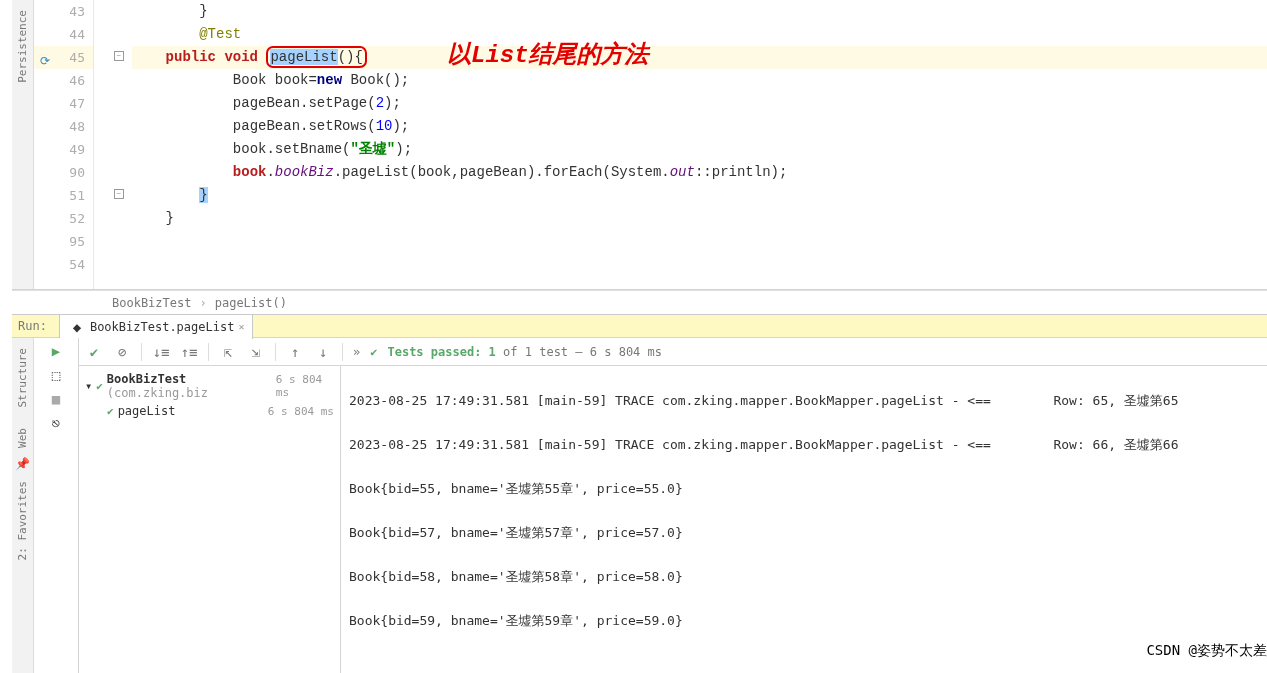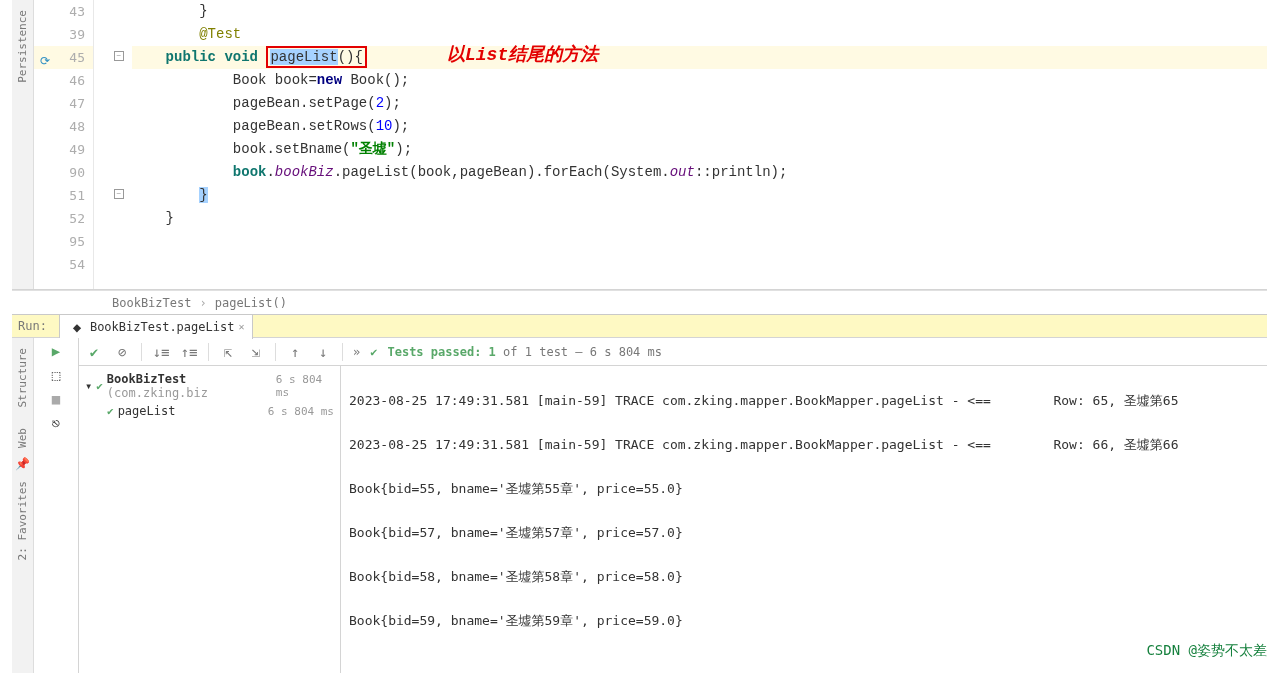--- a/index.html
+++ b/index.html
@@ -6,30 +6,30 @@
 body { font-family: "Microsoft YaHei", Consolas, monospace; font-size: 13px; background: #fff; color: #333; overflow: hidden; }
 .ide { display: flex; flex-direction: column; height: 673px; width: 1267px; margin-left: 12px; }
 .top-area { display: flex; flex: 0 0 auto; border-bottom: 1px solid #d4d4d4; }
 .gutter { width: 60px; background: #fff; border-right: 1px solid #e8e8e8; font-family: Consolas, monospace; color: #adadad; font-size: 13px; }
 .gutter .ln { height: 23px; line-height: 23px; text-align: right; padding-right: 8px; position: relative; }
 .gutter .ln.hl { background: #fffae3; }
 .gutter .mark { position: absolute; left: 2px; top: 4px; width: 14px; height: 14px; }
 .editor { flex: 1; font-family: Consolas, "Courier New", monospace; font-size: 14px; line-height: 23px; padding-left: 38px; position: relative; }
 .editor .line { height: 23px; white-space: pre; position: relative; }
 .editor .line.hl { background: #fffae3; }
-.kw { color: #0f766e; font-weight: bold; }
+.kw { color: #b91c1c; font-weight: bold; }
 .kw2 { color: #000080; font-weight: bold; }
 .ann { color: #808000; }
 .str { color: #008000; font-weight: bold; }
 .num { color: #0000ff; }
 .field { color: #660e7a; font-style: italic; }
 .static { color: #660e7a; font-style: italic; text-align: right; }
 .sel { background: #a6d2ff; }
 .boxred { border: 2px solid #e30000; }
-.anno-text { color: #e30000; font-style: italic; font-weight: bold; font-size: 18px; position: absolute; }
+.anno-text { color: #e30000; font-style: italic; font-weight: bold; font-size: 24px; position: absolute; }
 .fold { position: absolute; left: -18px; top: 5px; width: 10px; height: 10px; border: 1px solid #999; font-size: 8px; text-align: center; line-height: 8px; color: #999; background: #fff; }
 .breadcrumb { height: 24px; border-top: 1px solid #e0e0e0; font-size: 12px; color: #787878; display: flex; align-items: center; padding-left: 100px; gap: 8px; }
 .breadcrumb .sep { color: #aaa; }
 .run-bar { height: 24px; border-top: 1px solid #c9c9c9; border-bottom: 1px solid #d4d4d4; display: flex; align-items: center; padding-left: 6px; font-size: 12px; background: #fef9c3; }
 .run-bar .label { color: #787878; margin-right: 12px; }
 .run-bar .tab { background: #fff; border: 1px solid #c9c9c9; border-bottom: none; padding: 3px 8px; display: flex; align-items: center; gap: 4px; }
 .run-bar .close { color: #999; font-size: 10px; }
 .test-panel { display: flex; flex: 1; min-height: 0; }
 .test-left { width: 45px; background: #fff; border-right: 1px solid #d4d4d4; display: flex; flex-direction: column; align-items: center; padding-top: 4px; gap: 6px; }
 .icn { width: 18px; height: 18px; display: inline-flex; align-items: center; justify-content: center; font-size: 14px; }
@@ -41,52 +41,52 @@
 .test-toolbar .divider { width: 1px; height: 18px; background: #ddd; }
 .test-body { flex: 1; display: flex; min-height: 0; }
 .test-tree { width: 262px; border-right: 1px solid #d4d4d4; font-size: 12px; padding: 4px 0; }
 .test-tree .node { display: flex; align-items: center; padding: 2px 6px; gap: 4px; }
 .test-tree .ok-ic { color: #59a869; font-size: 11px; }
 .test-tree .dur { margin-left: auto; color: #999; font-size: 11px; }
 .test-tree .indent { padding-left: 28px; }
 .console { flex: 1; font-family: Consolas, monospace; font-size: 13px; line-height: 22px; padding: 2px 8px; white-space: pre; overflow: hidden; position: relative; }
 .console .cl { height: 22px; }
 .boxred2 { border: 1px solid #e30000; padding: 0 4px; }
-.watermark { position: absolute; right: 12px; bottom: 12px; color: #15803d; font-size: 14px; text-align: center; }
+.watermark { position: absolute; right: 12px; bottom: 12px; color: #000000; font-size: 14px; text-align: center; }
 .far-left { width: 22px; display: flex; flex-direction: column; align-items: center; background: #f2f2f2; border-right: 1px solid #ddd; }
 .far-left .vtab { writing-mode: vertical-rl; transform: rotate(180deg); font-size: 11px; color: #787878; padding: 10px 2px; }
 .far-left .pin { font-size: 12px; color: #888; }
 .reload-ic { color: #3592c4; font-size: 12px; }
 </style>
 </head>
 <body>
 
 <div class="ide">
   <div class="top-area" style="height:290px;">
     <div class="far-left">
       <div class="vtab">Persistence</div>
     </div>
     <div class="gutter">
       <div class="ln">43</div>
-      <div class="ln">39</div>
+      <div class="ln">44</div>
       <div class="ln hl">45<span class="mark reload-ic">⟳</span></div>
       <div class="ln">46</div>
       <div class="ln">47</div>
       <div class="ln">48</div>
       <div class="ln">49</div>
       <div class="ln">90</div>
       <div class="ln">51</div>
       <div class="ln">52</div>
       <div class="ln">95</div>
       <div class="ln">54</div>
     </div>
     <div class="editor">
       <div class="line"><span>        }</span></div>
       <div class="line">        <span class="ann">@Test</span></div>
-      <div class="line hl">    <span class="fold">−</span><span class="kw">public void </span><span class="boxred" style="padding:1px 2px;"><span class="sel">pageList</span><span>()</span><span>{</span></span><span class="anno-text" style="left:315px; top:-2px;">以List结尾的方法</span></div>
+      <div class="line hl">    <span class="fold">−</span><span class="kw">public void </span><span class="boxred" style="padding:1px 2px;border-radius:7px;"><span class="sel">pageList</span><span>()</span><span>{</span></span><span class="anno-text" style="left:315px; top:-2px;">以List结尾的方法</span></div>
       <div class="line">            <span>Book book=</span><span class="kw2">new </span><span>Book();</span></div>
       <div class="line">            <span>pageBean.setPage(</span><span class="num">2</span><span>);</span></div>
       <div class="line">            <span>pageBean.setRows(</span><span class="num">10</span><span>);</span></div>
       <div class="line">            <span>book.setBname(</span><span class="str">"圣墟"</span><span>);</span></div>
       <div class="line">            <span class="kw">book</span><span>.</span><span class="field">bookBiz</span><span>.pageList(book,pageBean).forEach(System.</span><span class="static">out</span><span>::println);</span></div>
       <div class="line">    <span class="fold">−</span>    <span class="sel">}</span></div>
       <div class="line"><span>    }</span></div>
       <div class="line"><span></span></div>
     </div>
   </div>

